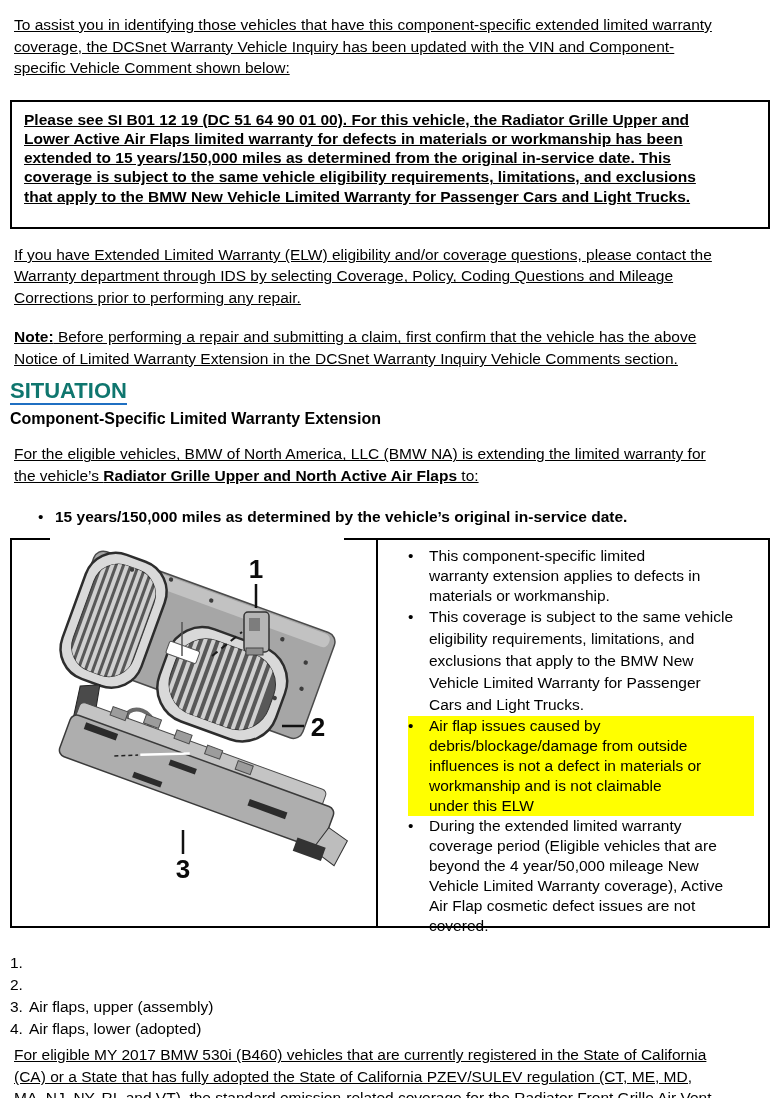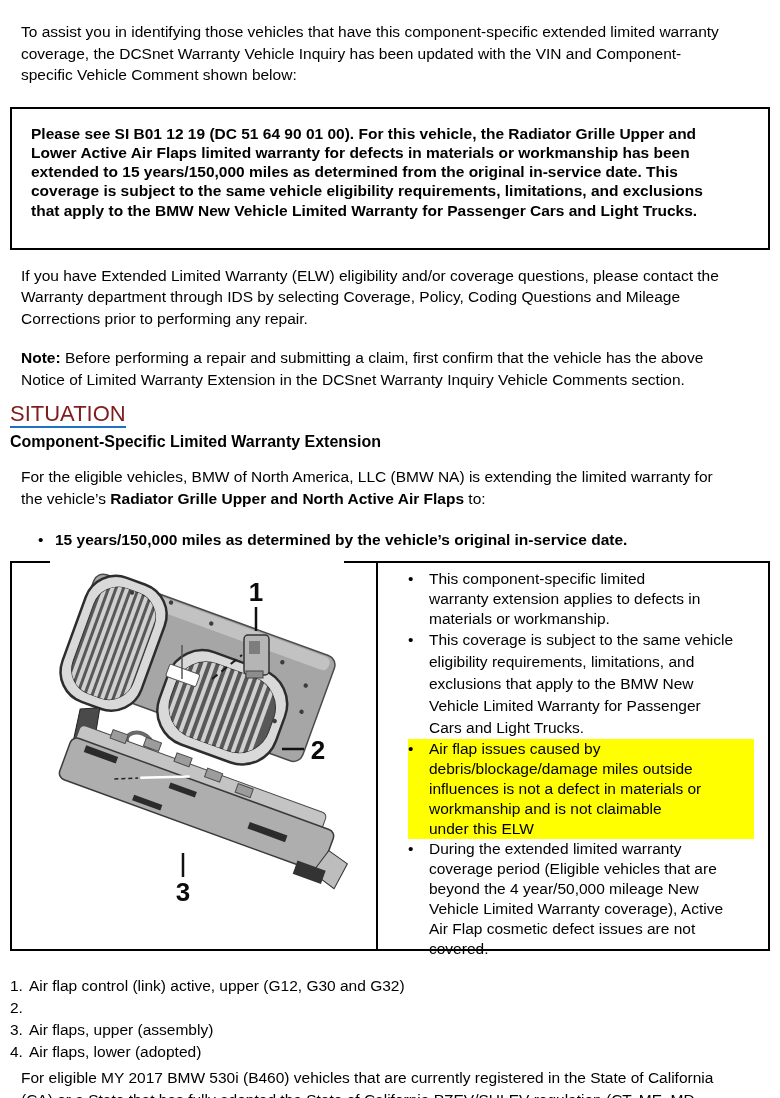--- a/index.html
+++ b/index.html
@@ -1,31 +1,31 @@
 <!DOCTYPE html>
 <html><head>
 <meta charset="utf-8">
 <style>
   html,body{margin:0;padding:0;}
   body{
     width:780px;height:1098px;overflow:hidden;background:#ffffff;color:#000000;
     font-family:"Liberation Sans", sans-serif;font-size:15.5px;
   }
   .page{padding:10px 10px 0 10px;width:760px;}
-  p{margin:11px;}
+  p{margin:4px;text-decoration:underline;}
   .body{line-height:21.5px;}
   .prewrap{white-space:pre-line;}
 
   .notice-box{border:2px solid #000;margin-top:21px;padding:4px 8px 17px 8px;}
   .notice-box p{line-height:19.3px;font-weight:bold;}
 
   .note{margin-top:18px;}
   .elw{margin-top:15px;}
 
-  .situation{margin:9px 0 0 0;font-size:22px;font-weight:400;color:#7f1d1d;}
+  .situation{margin:9px 0 0 0;font-size:22px;font-weight:700;color:#0f766e;}
   .situation-text{display:inline-block;line-height:23px;border-bottom:2px solid #1F6FC2;padding-bottom:1px;}
   .subhead{margin:3px 0 0 0;font-size:16px;font-weight:bold;line-height:21px;}
   .ext{margin-top:14px;}
 
   .term-bullet{margin-top:20px;display:flex;padding-left:28px;line-height:21px;font-weight:bold;}
   .term-bullet .dot{width:17px;flex:none;font-weight:normal;}
 
   .fig-table{margin-top:11px;position:relative;display:flex;width:760px;height:390px;
     box-sizing:border-box;border:2px solid #000;border-top:none;}
   .tseg{position:absolute;top:0;height:2px;background:#000;}
@@ -191,41 +191,40 @@
         <span class="dot">•</span>
         <span class="cb-text prewrap">This coverage is subject to the same vehicle
 eligibility requirements, limitations, and
 exclusions that apply to the BMW New
 Vehicle Limited Warranty for Passenger
 Cars and Light Trucks.</span>
       </div>
       <div class="cb">
         <span class="dot hl">•</span>
         <span class="cb-text prewrap hl">Air flap issues caused by
-debris/blockage/damage miles outside
+debris/blockage/damage from outside
 influences is not a defect in materials or
 workmanship and is not claimable
 under this ELW</span>
       </div>
       <div class="cb">
         <span class="dot">•</span>
         <span class="cb-text prewrap">During the extended limited warranty
 coverage period (Eligible vehicles that are
 beyond the 4 year/50,000 mileage New
 Vehicle Limited Warranty coverage), Active
 Air Flap cosmetic defect issues are not
 covered.</span>
       </div>
     </div>
   </div>
 
   <div class="parts-list">
     <div class="pl-row">
       <span class="pl-num">1.</span>
-      <span>Air flap control (link) active, upper (G12, G30 and G32)</span>
     </div>
     <div class="pl-row">
       <span class="pl-num">2.</span>
     </div>
     <div class="pl-row">
       <span class="pl-num">3.</span>
       <span>Air flaps, upper (assembly)</span>
     </div>
     <div class="pl-row">
       <span class="pl-num">4.</span>

